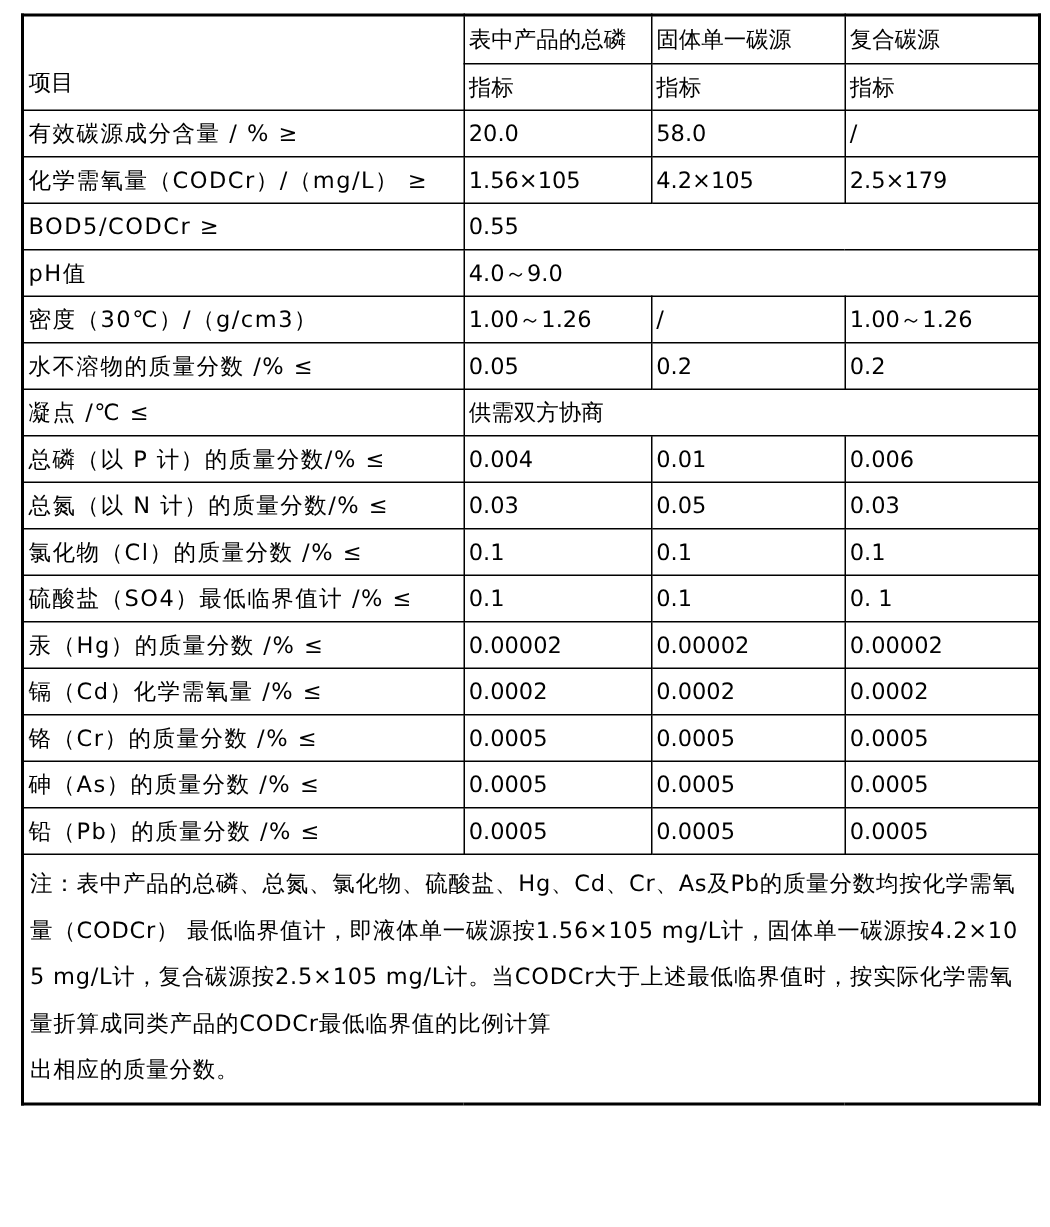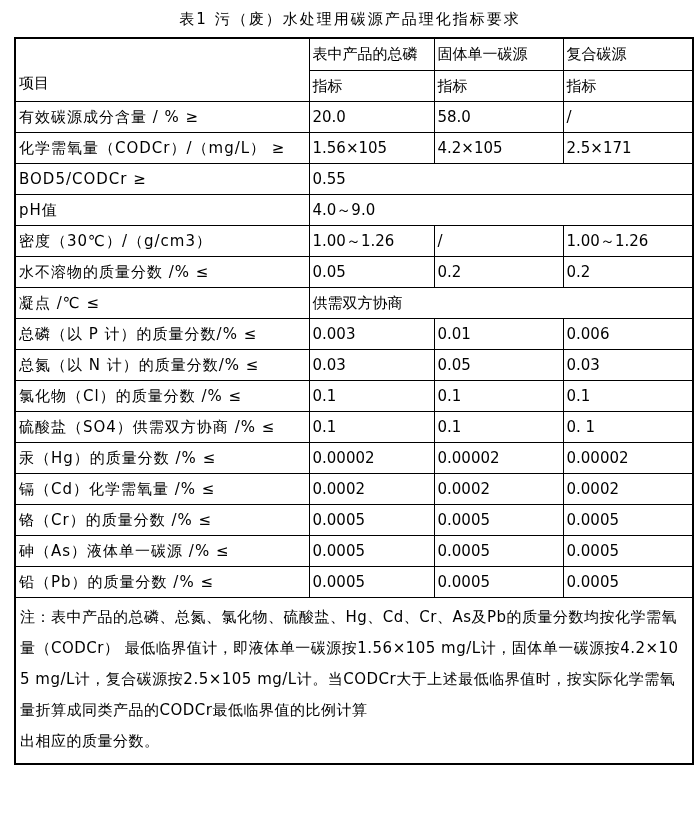--- a/index.html
+++ b/index.html
@@ -60,21 +60,20 @@
     line-height: 31px;
     padding: 4px 4px 6px 4px;
     letter-spacing: 0.5px;
   }
 </style>
 </head>
 <body>
 
 <div class="page">
 
-  <p class="doc-title">表1 污（废）水处理用碳源产品理化指标要求</p>
 
   <table class="spec-table">
     <colgroup>
       <col style="width:294px">
       <col style="width:125px">
       <col style="width:129px">
       <col style="width:130px">
     </colgroup>
     <tbody>
       <tr class="hdr-top">
@@ -93,21 +92,21 @@
         <td class="label-cell">有效碳源成分含量 / % ≥</td>
         <td>20.0</td>
         <td>58.0</td>
         <td>/</td>
       </tr>
 
       <tr class="body-row">
         <td class="label-cell">化学需氧量（CODCr）/（mg/L） ≥</td>
         <td>1.56×105</td>
         <td>4.2×105</td>
-        <td>2.5×171</td>
+        <td>2.5×179</td>
       </tr>
 
       <tr class="body-row">
         <td class="label-cell">BOD5/CODCr ≥</td>
         <td colspan="3">0.55</td>
       </tr>
 
       <tr class="body-row">
         <td class="label-cell">pH值</td>
         <td colspan="3">4.0～9.0</td>
@@ -127,41 +126,41 @@
         <td>0.2</td>
       </tr>
 
       <tr class="body-row">
         <td class="label-cell">凝点 /℃ ≤</td>
         <td colspan="3">供需双方协商</td>
       </tr>
 
       <tr class="body-row">
         <td class="label-cell">总磷（以 P 计）的质量分数/% ≤</td>
-        <td>0.003</td>
+        <td>0.004</td>
         <td>0.01</td>
         <td>0.006</td>
       </tr>
 
       <tr class="body-row">
         <td class="label-cell">总氮（以 N 计）的质量分数/% ≤</td>
         <td>0.03</td>
         <td>0.05</td>
         <td>0.03</td>
       </tr>
 
       <tr class="body-row">
         <td class="label-cell">氯化物（Cl）的质量分数 /% ≤</td>
         <td>0.1</td>
         <td>0.1</td>
         <td>0.1</td>
       </tr>
 
       <tr class="body-row">
-        <td class="label-cell">硫酸盐（SO4）供需双方协商 /% ≤</td>
+        <td class="label-cell">硫酸盐（SO4）最低临界值计 /% ≤</td>
         <td>0.1</td>
         <td>0.1</td>
         <td>0. 1</td>
       </tr>
 
       <tr class="body-row">
         <td class="label-cell">汞（Hg）的质量分数 /% ≤</td>
         <td>0.00002</td>
         <td>0.00002</td>
         <td>0.00002</td>
@@ -175,21 +174,21 @@
       </tr>
 
       <tr class="body-row">
         <td class="label-cell">铬（Cr）的质量分数 /% ≤</td>
         <td>0.0005</td>
         <td>0.0005</td>
         <td>0.0005</td>
       </tr>
 
       <tr class="body-row">
-        <td class="label-cell">砷（As）液体单一碳源 /% ≤</td>
+        <td class="label-cell">砷（As）的质量分数 /% ≤</td>
         <td>0.0005</td>
         <td>0.0005</td>
         <td>0.0005</td>
       </tr>
 
       <tr class="body-row">
         <td class="label-cell">铅（Pb）的质量分数 /% ≤</td>
         <td>0.0005</td>
         <td>0.0005</td>
         <td>0.0005</td>

